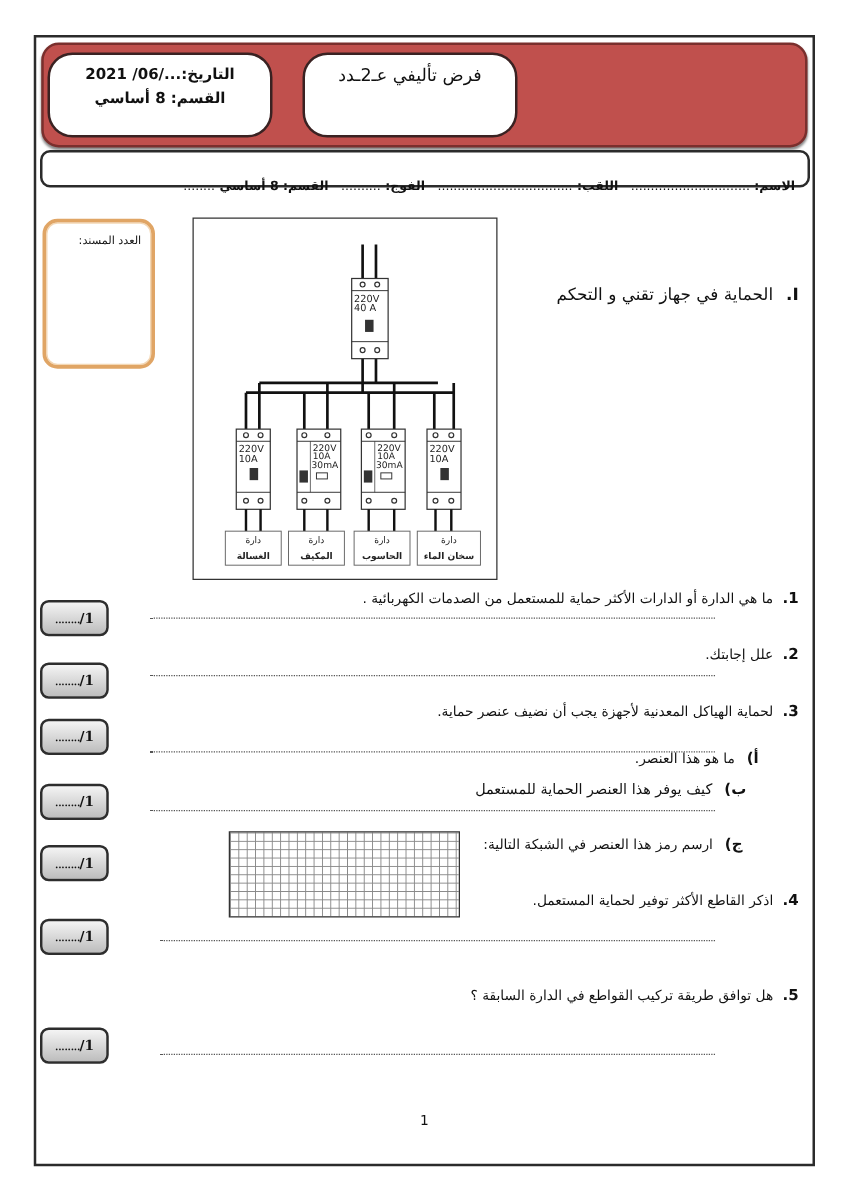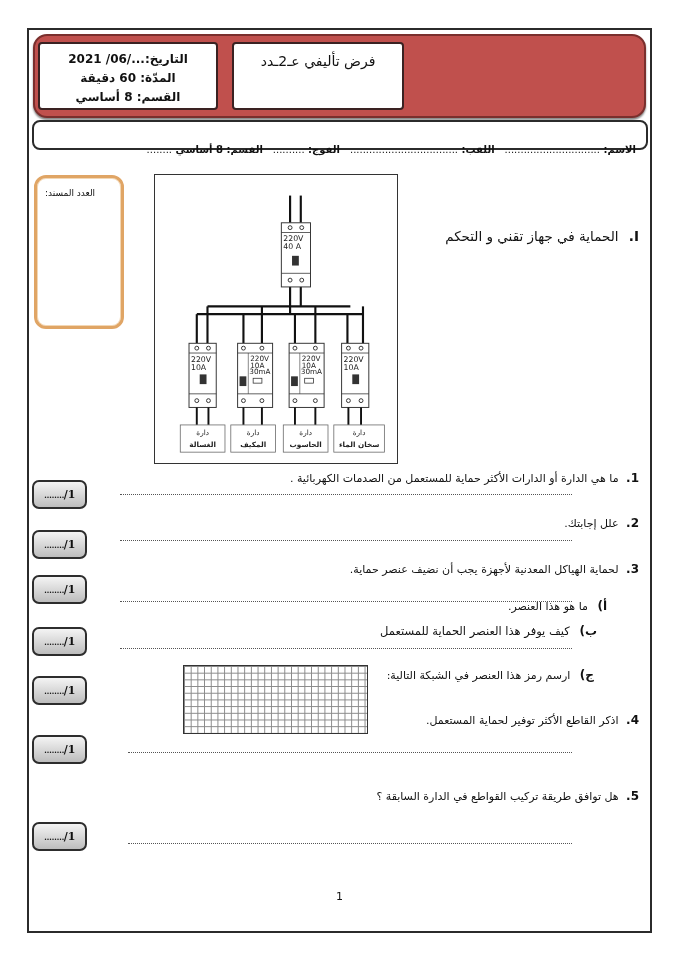--- a/index.html
+++ b/index.html
@@ -6,42 +6,42 @@
   html, body { width: 679px; height: 960px; background: #ffffff; overflow: hidden; }
   body { position: relative; font-family: "DejaVu Sans", "Liberation Sans", sans-serif; color: #111; }
 
   .page-frame { position: absolute; left: 27px; top: 28px; width: 625px; height: 905px; border: 2px solid #2b2b2b; }
 
   
   .header-band { position: absolute; left: 33px; top: 34px; width: 613px; height: 84px;
     background: #c0504d; border-radius: 14px; border: 2px solid #7a2f2d;
     box-shadow: 0 2px 2px #888; }
   .hbox { position: absolute; top: 6px; height: 68px; background: #fff; border: 2px solid #3a2222;
-    border-radius: 4px; direction: rtl; text-align: center; font-family: "DejaVu Sans", sans-serif; }
+    border-radius: 20px; direction: rtl; text-align: center; font-family: "DejaVu Sans", sans-serif; }
   .hbox.right { left: 375px; width: 232px; }
-  .hbox.mid { left: 197px; width: 172px; }
+  .hbox.mid { left: 207px; width: 172px; }
   .hbox.left { left: 3px; width: 180px; }
   .hbox .line { display: block; font-size: 12.5px; font-weight: bold; line-height: 19px; }
   .hbox.right .line { font-size: 13px; margin-top: 7px; line-height: 22px; }
   .hbox.right .line + .line { margin-top: 0; }
   .hbox.mid .line { font-weight: normal; font-size: 14px; line-height: 34px; }
   .hbox.left .line { font-size: 12px; line-height: 19px; }
   .hbox.left .line:first-child { margin-top: 6px; }
 
   
   .info-bar { position: absolute; left: 32px; top: 120px; width: 616px; height: 30px;
     border: 2px solid #2b2b2b; border-radius: 8px; direction: rtl; font-size: 10px;
     font-weight: bold; padding: 0 10px; display: flex; align-items: center; gap: 10px; }
   .info-bar .fld { white-space: nowrap; margin-top: 28px; }
   .info-bar .dots { font-weight: normal; letter-spacing: 0px; }
 
   
-  .note-box { position: absolute; left: 34px; top: 175px; width: 90px; height: 154px;
+  .note-box { position: absolute; left: 34px; top: 175px; width: 90px; height: 120px;
     border: 3px solid #e0a565; border-radius: 12px; box-shadow: inset 0 0 0 1px #f3d7b4;
-    direction: rtl; font-size: 9px; padding: 10px 8px; text-align: left; }
+    direction: rtl; font-size: 9px; padding: 10px 8px; text-align: right; }
 
   
   .diagram { position: absolute; left: 154px; top: 174px; width: 244px; height: 290px; border: 1.5px solid #333; }
   .diagram svg { width: 100%; height: 100%; display: block; }
 
   .section-title { position: absolute; right: 40px; top: 228px; direction: rtl; font-size: 13.5px; }
   .section-title .num { font-weight: bold; margin-left: 6px; }
 
   .q { position: absolute; right: 40px; direction: rtl; font-size: 11px; white-space: nowrap; margin-left: 15px; }
   .q .num { font-weight: bold; font-size: 12px; margin-left: 4px; }
@@ -67,21 +67,20 @@
 <body>
 
 <div class="page-frame"></div>
 
 <div class="header-band">
   <div class="hbox mid">
     <span class="line">فرض تأليفي عـ2ـدد</span>
   </div>
   <div class="hbox left">
     <span class="line">التاريخ:.../06/ 2021</span>
-    <span class="line">المدّة: 60 دقيقة</span>
     <span class="line">القسم: 8 أساسي</span>
   </div>
 </div>
 
 <div class="info-bar">
   <span class="fld">
     <span>الاسم:</span>
     <span class="dots">..............................</span>
   </span>
   <span class="fld">

